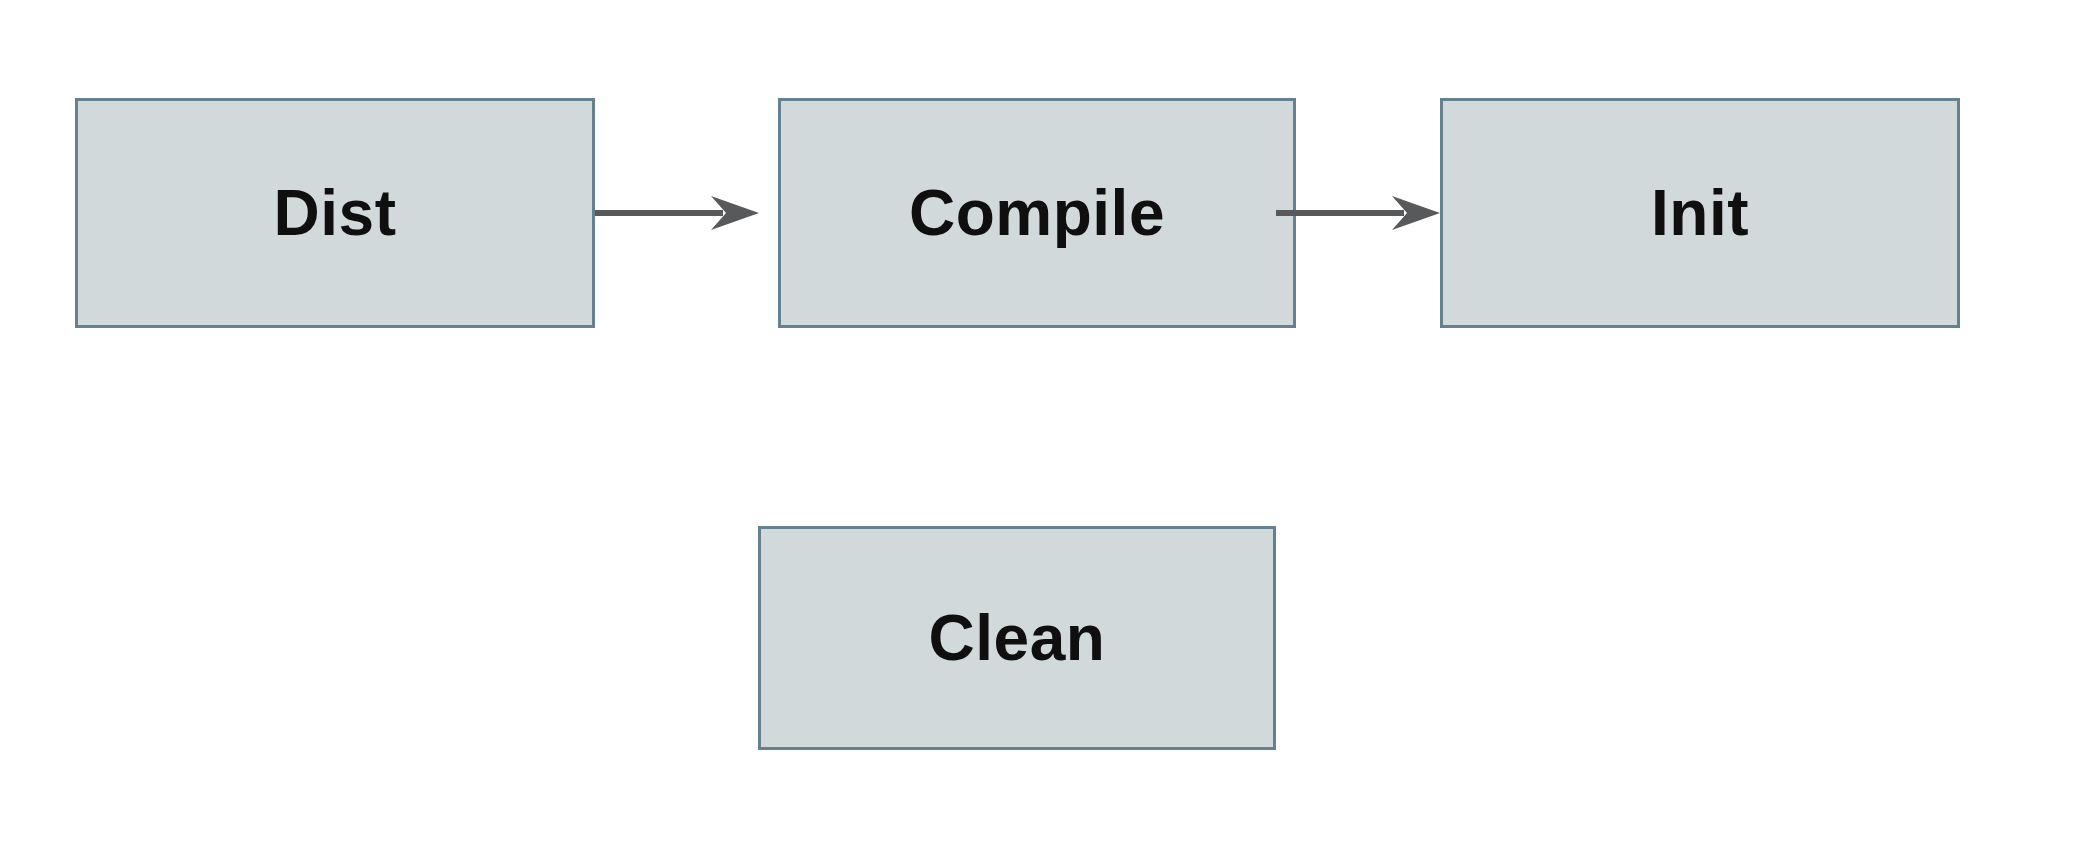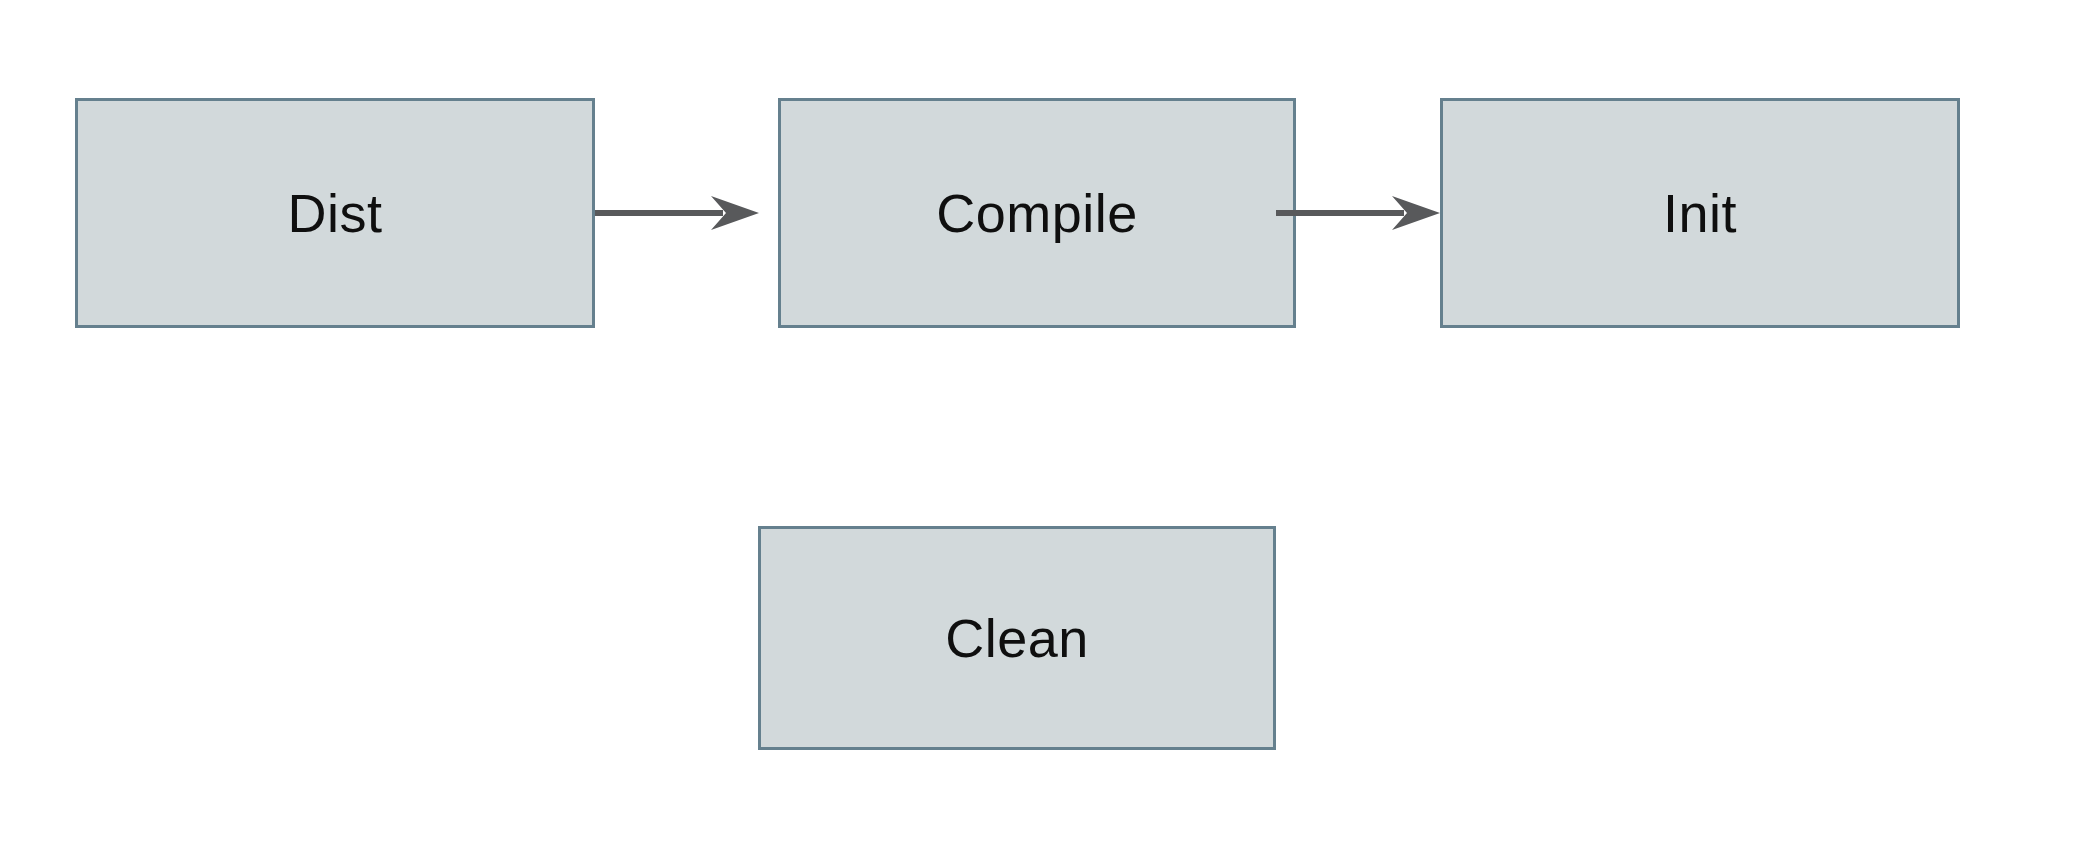--- a/index.html
+++ b/index.html
@@ -18,22 +18,22 @@
   .node {
     position: absolute;
     background: #d2d9db;
     border: 3px solid #65808e;
     box-sizing: border-box;
     display: flex;
     align-items: center;
     justify-content: center;
   }
   .node-label {
-    font-size: 54px;
-    font-weight: 400;
+    font-size: 64px;
+    font-weight: 700;
     color: #0f0f0f;
     letter-spacing: 0.5px;
     line-height: 1;
     user-select: none;
   }
   .node-dist    { left: 75px;   top: 98px;  width: 520px; height: 230px; }
   .node-compile { left: 758px;  top: 98px;  width: 518px; height: 230px; margin-left: 20px; }
   .node-init    { left: 1440px; top: 98px;  width: 520px; height: 230px; }
   .node-clean   { left: 758px;  top: 526px; width: 518px; height: 224px; }
   .arrow {

